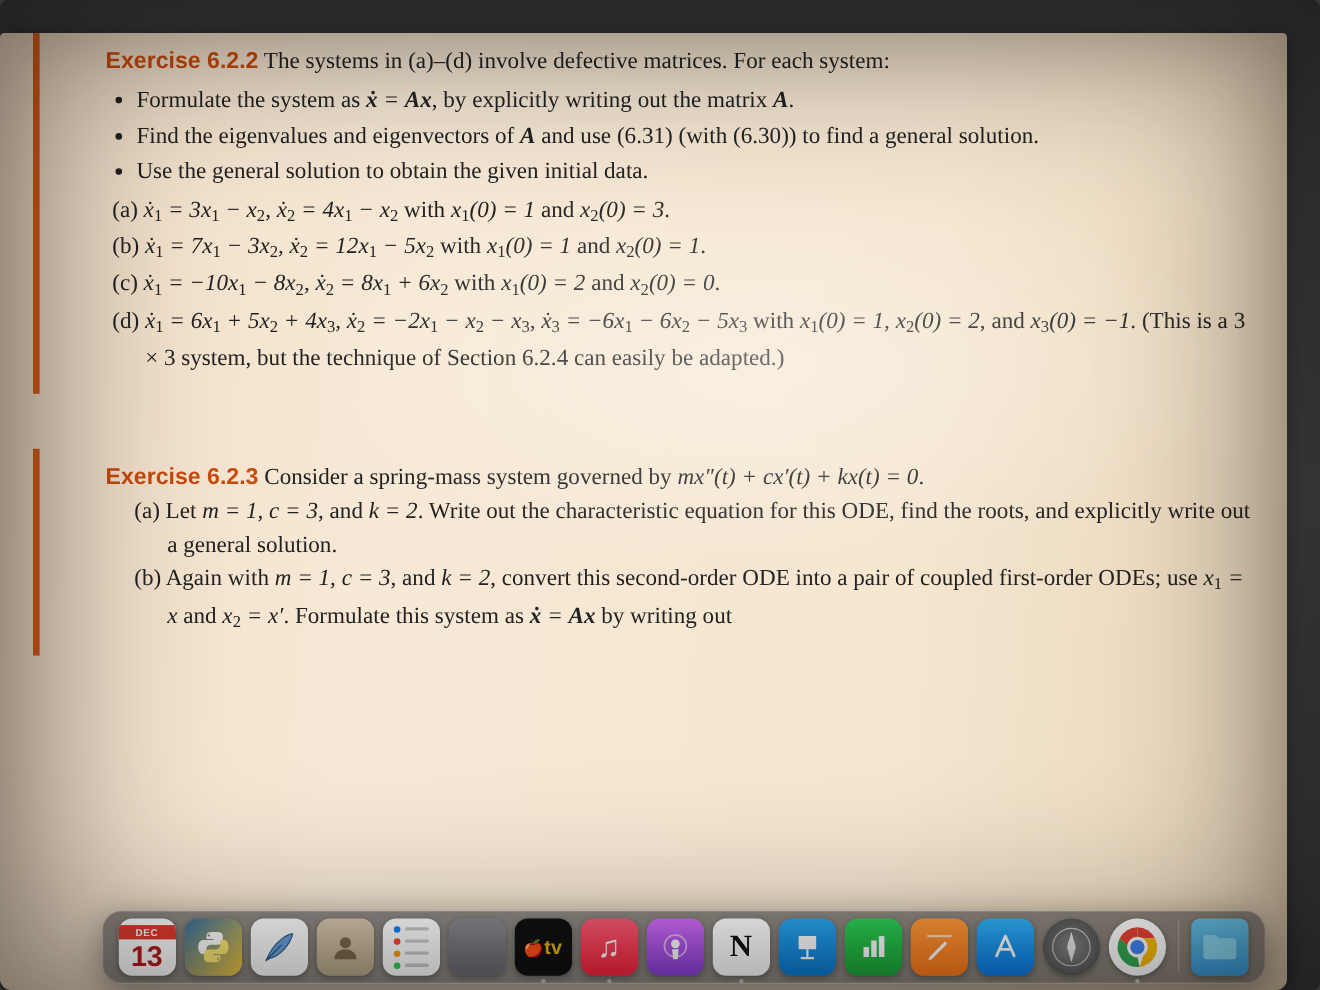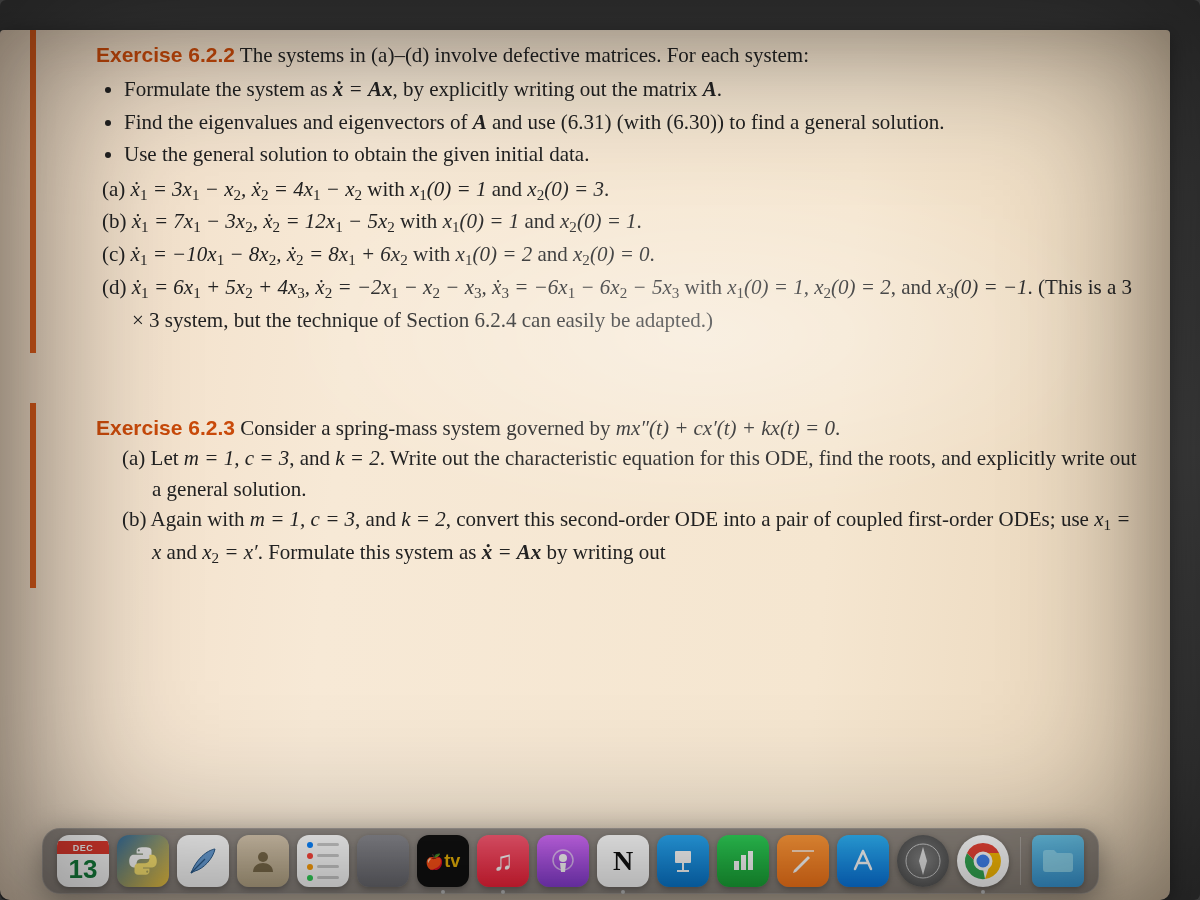--- a/index.html
+++ b/index.html
@@ -71,20 +71,21 @@
   }
   sub { font-size: 0.72em; font-style: normal; vertical-align: -0.25em;}
 
   
   .dock-wrap {
     position: absolute;
     bottom: 6px;
     left: 0;
     right: 0;
     display: flex;
+    justify-content: center;
     padding-left: 42px;
   }
   .dock {
     display: flex;
     align-items: flex-end;
     gap: 8px;
     padding: 6px 14px 6px 14px;
     background: rgba(60,60,65,0.55);
     border: 1px solid rgba(255,255,255,0.15);
     border-radius: 18px;
@@ -128,21 +129,21 @@
     font-size: 9px;
     width: 100%;
     text-align: center;
     padding: 2px 0 1px;
     letter-spacing: 0.5px;
   }
   .cal .day {
     font-size: 26px;
     line-height: 1;
     padding-top: 2px;
-    color: #15803d;
+    color: #b91c1c;
   }
   .sep {
      width: 1px;
      height: 48px;
      background: rgba(255,255,255,0.25);
      margin: 0 3px;
      align-self: center;
   }
   .glare {
     position: absolute;

